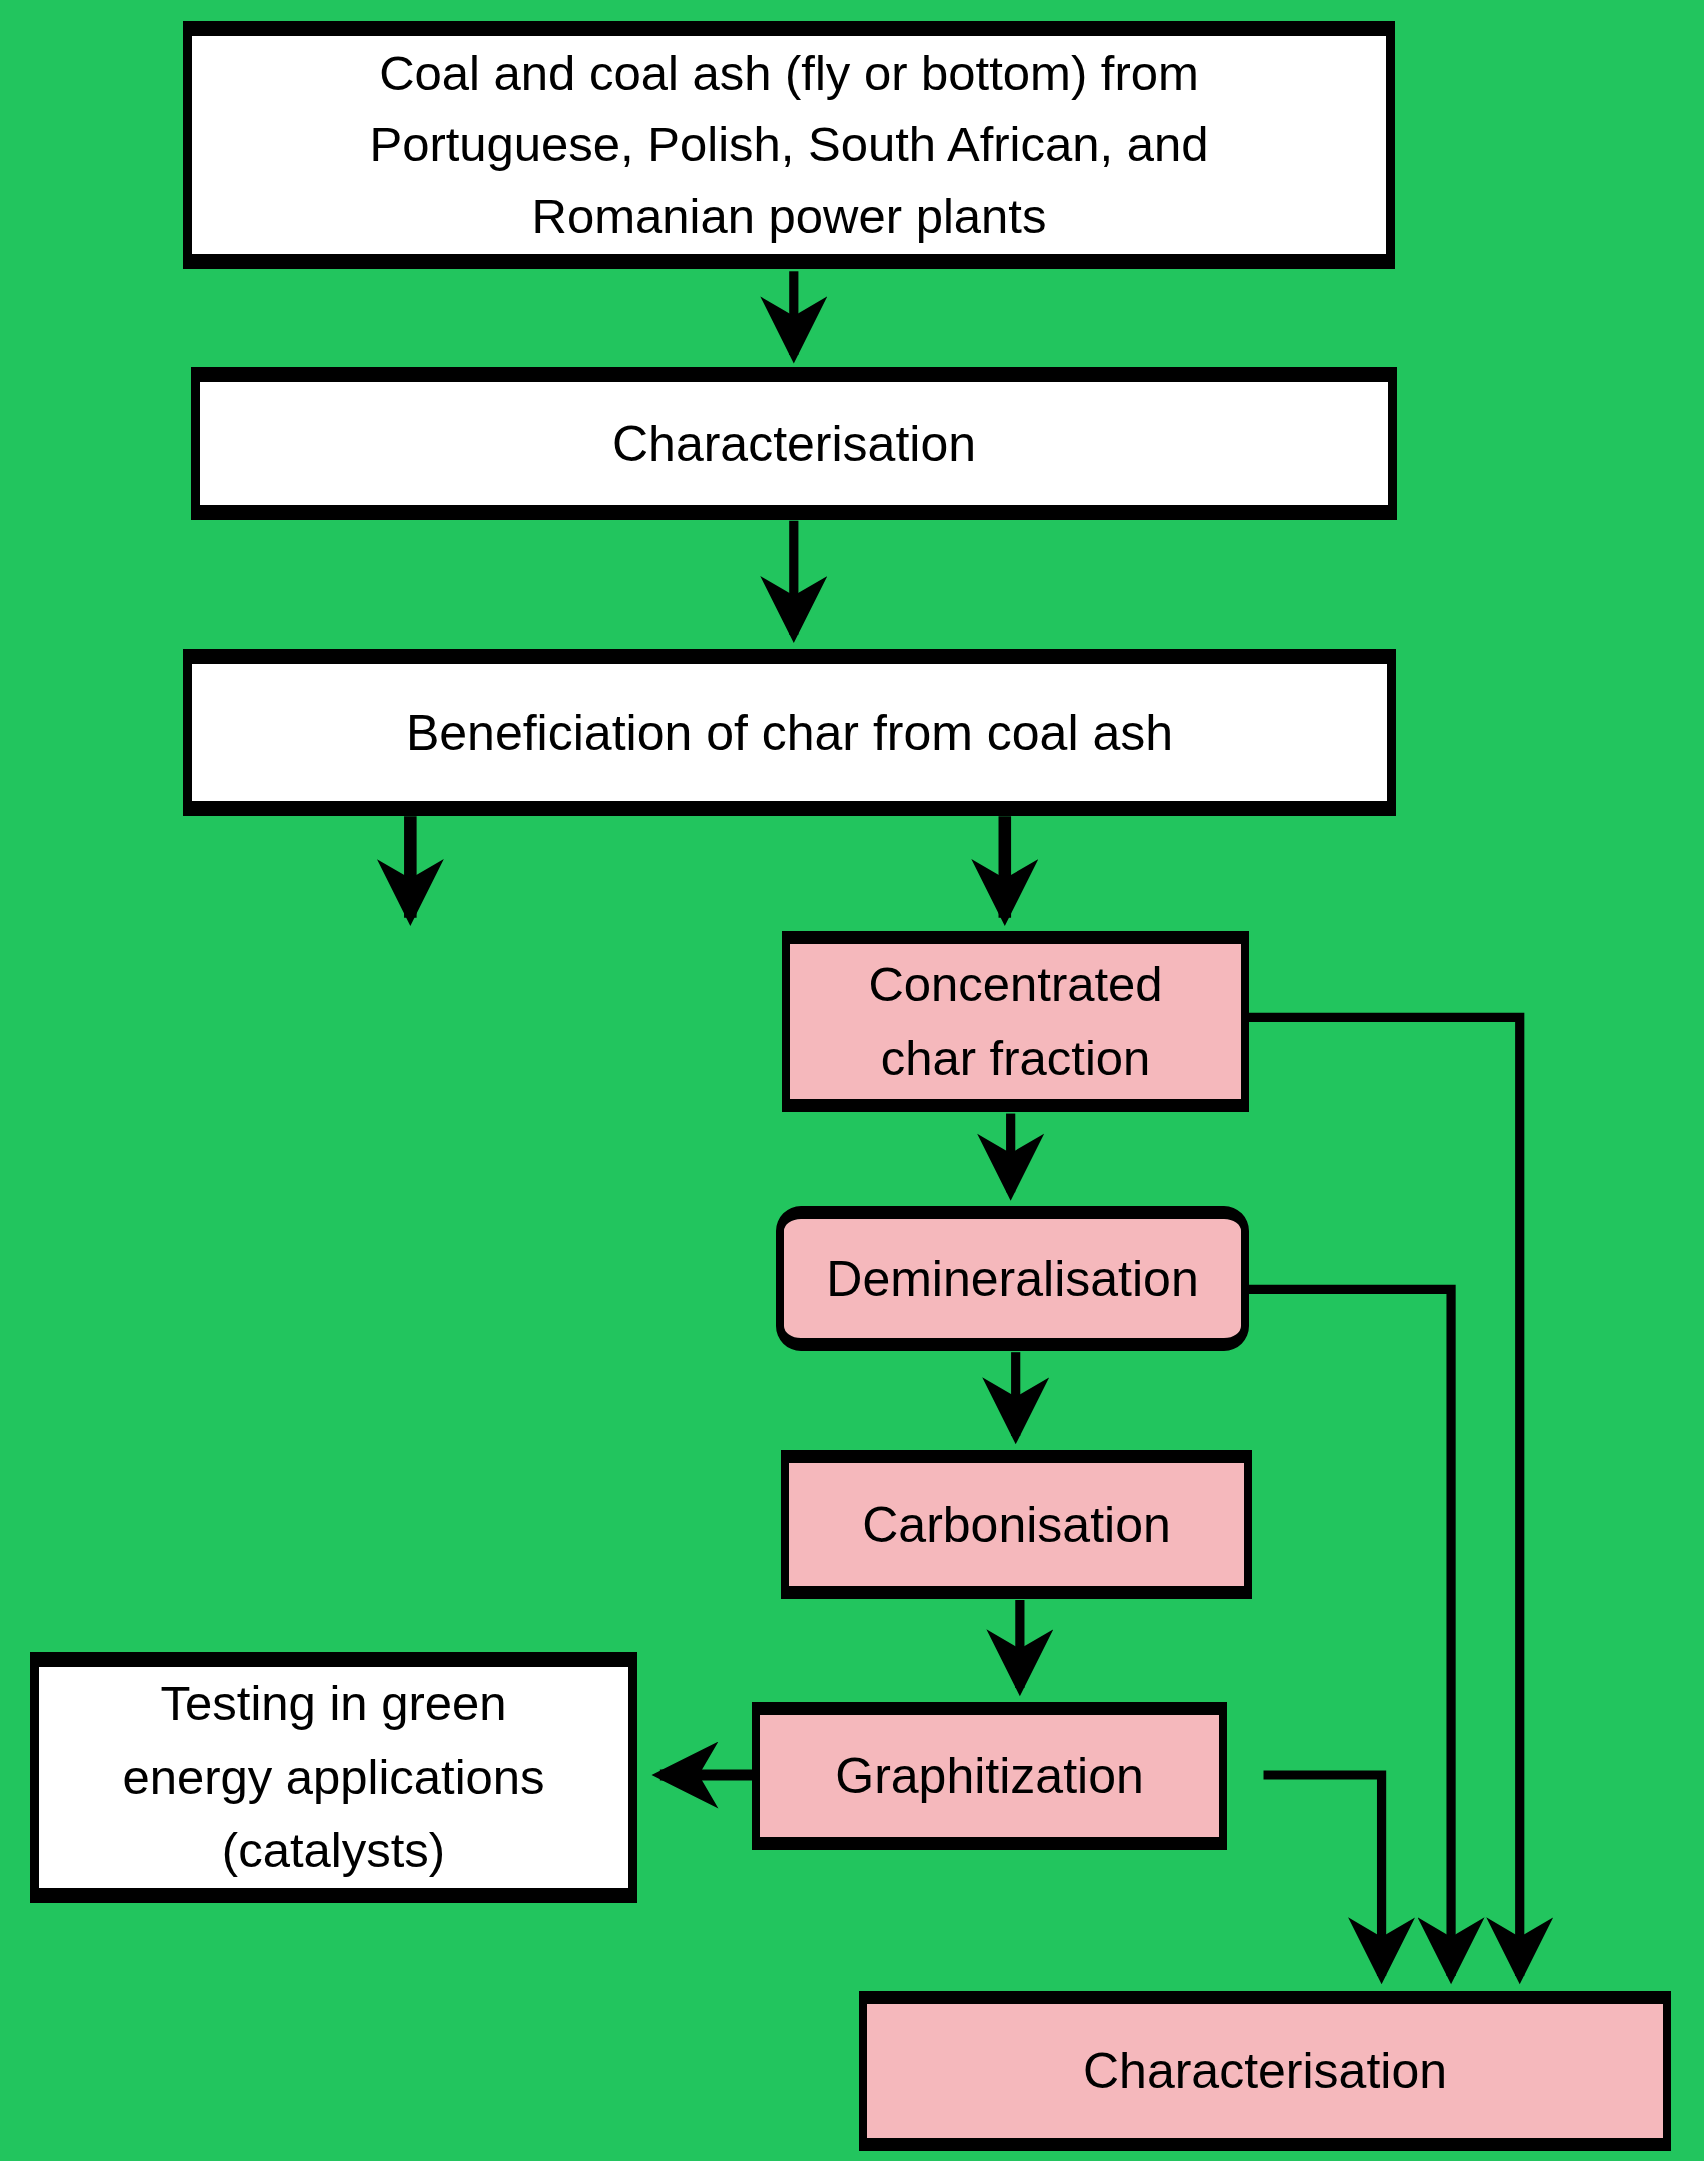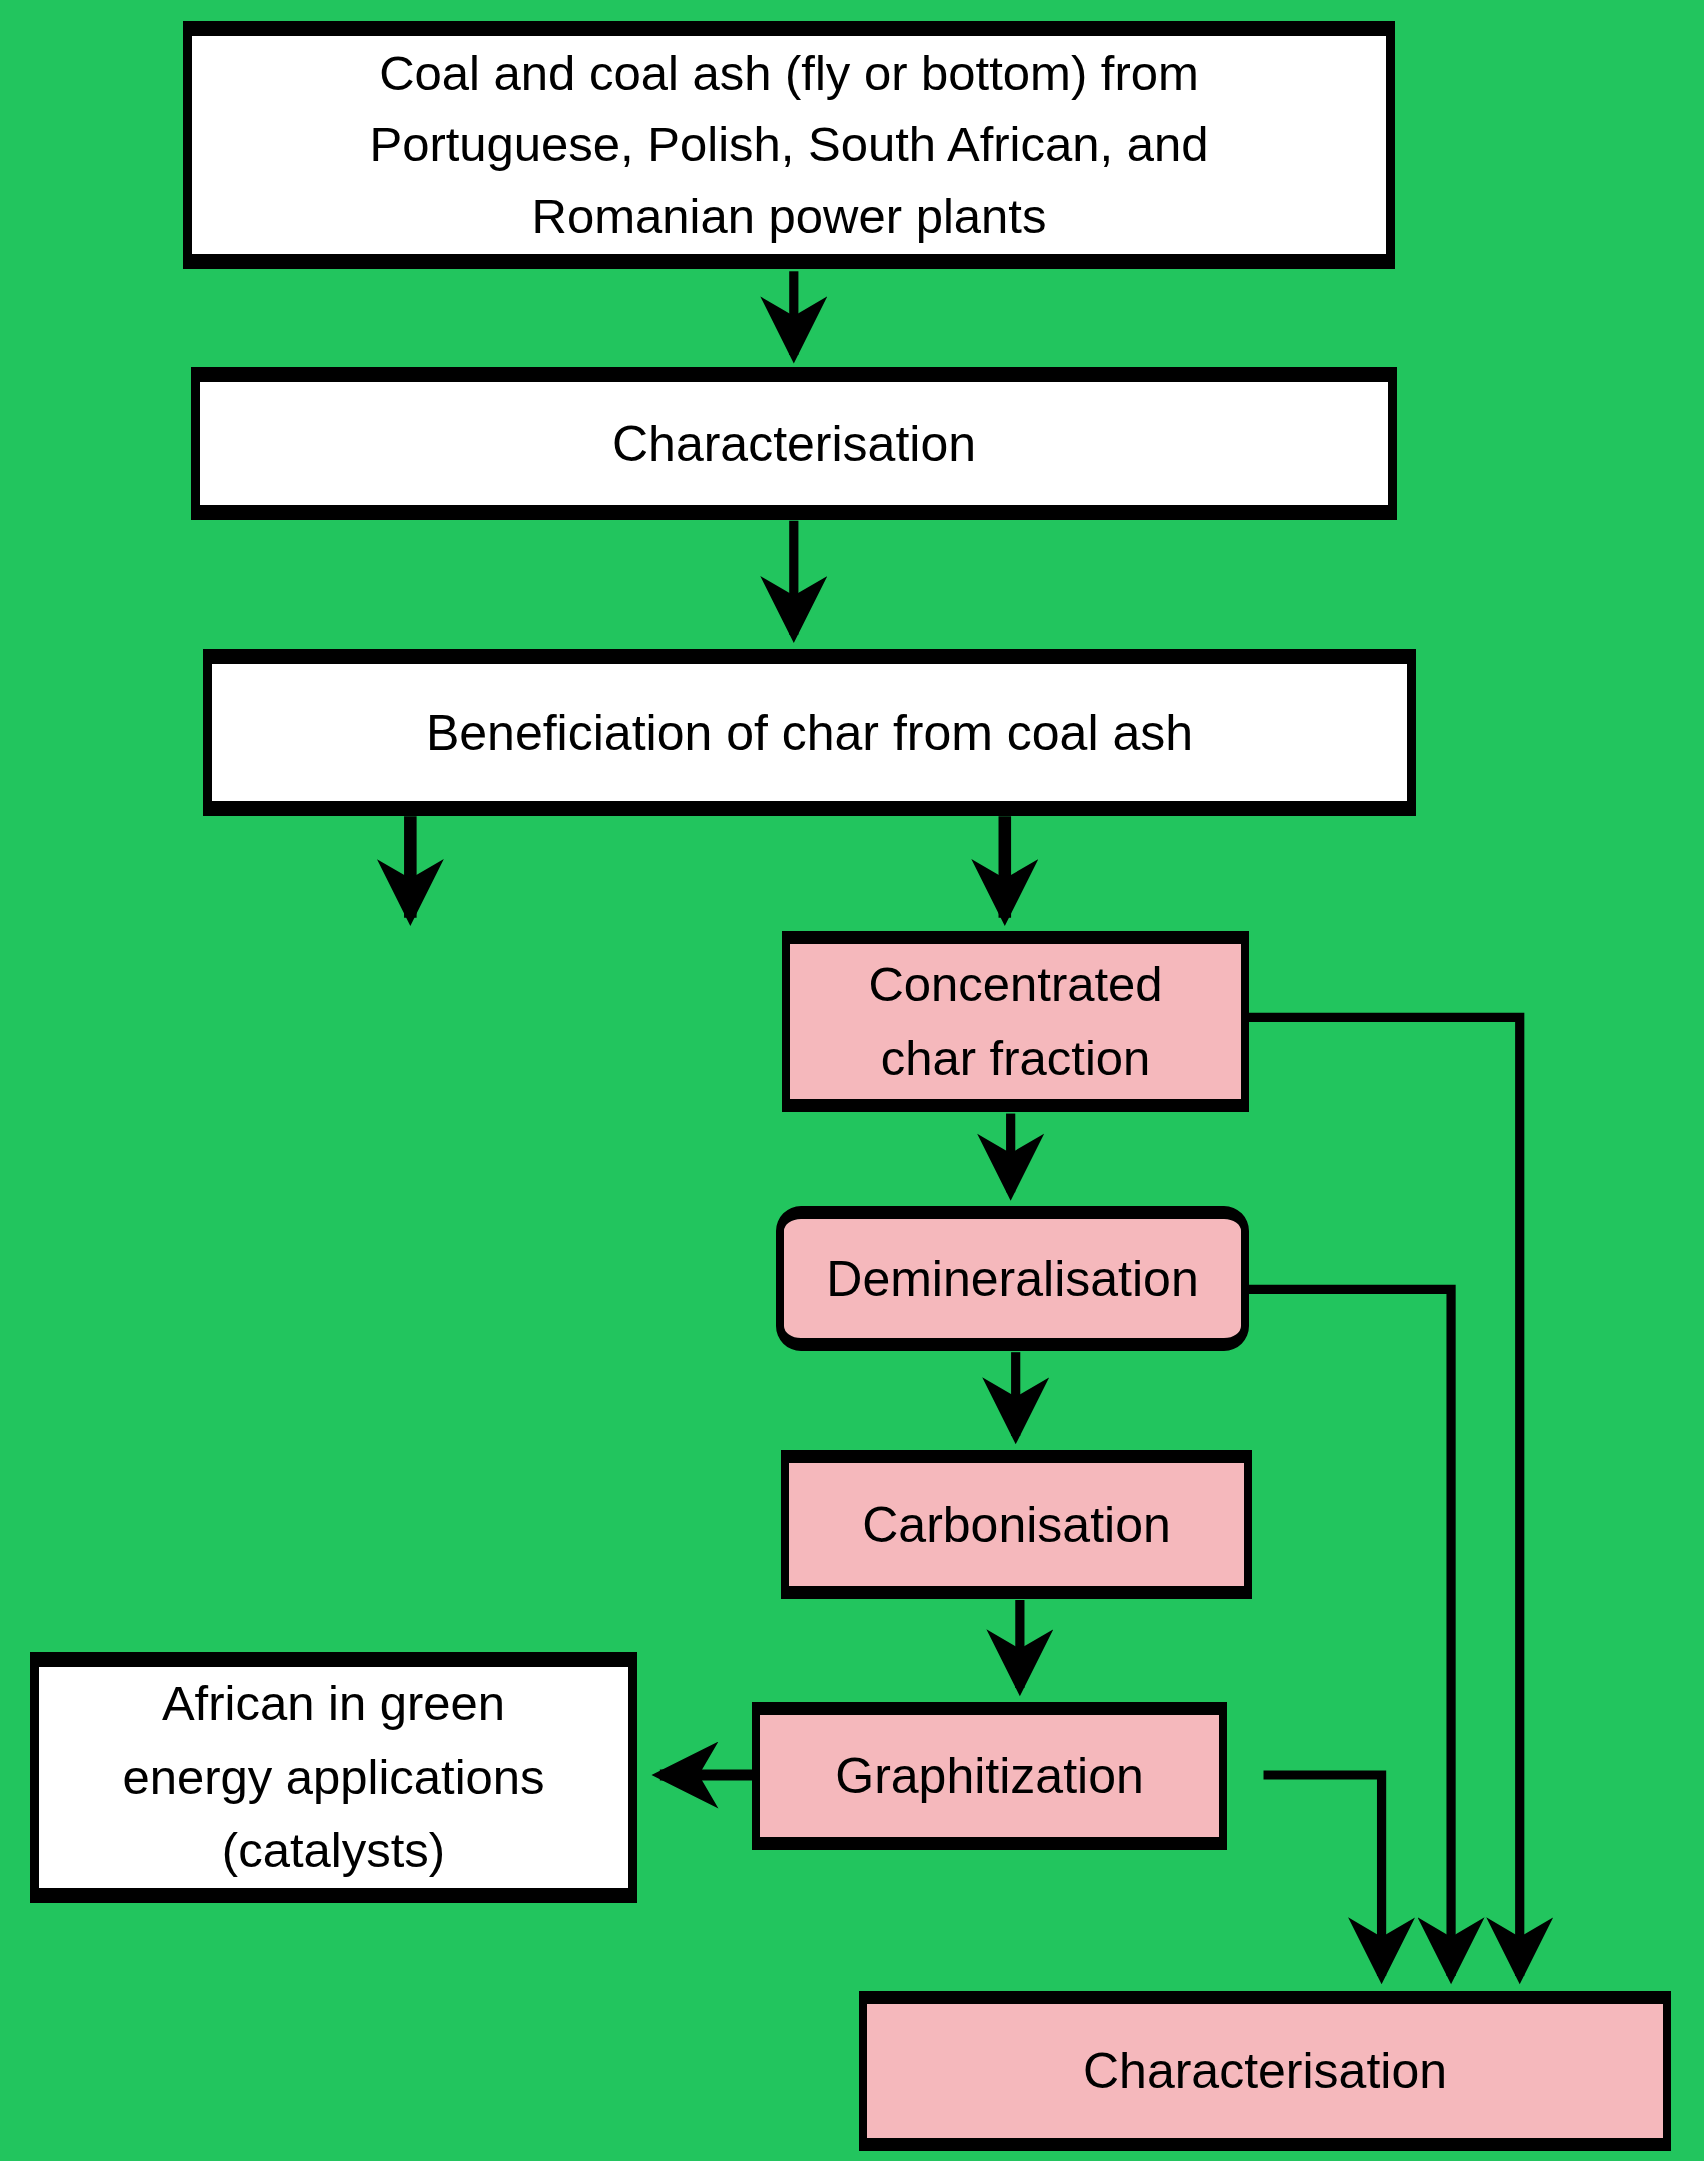--- a/index.html
+++ b/index.html
@@ -42,21 +42,21 @@
   .box.single {
     font-size: 50px;
     line-height: 1.2;
   }
   .box.pink {
     background: var(--pink, #F5B8BC);
     border-width: 13.4px 8.4px;
   }
   .b-source        { left: 183px;  top: 21px;   width: 1212px; height: 248px; line-height: 1.45; }
   .b-char1         { left: 191px;  top: 367px;  width: 1206px; height: 153px; }
-  .b-benef         { left: 183px;  top: 649px;  width: 1213px; height: 167px; margin-left: 20px; }
+  .b-benef         { left: 183px;  top: 649px;  width: 1213px; height: 167px; }
   .b-test-build    { left: 57px;   top: 932px; width: 588px;  height: 352px; line-height: 1.55; }
   .b-concentrated  { left: 782px;  top: 931px; width: 467px;  height: 181px; }
   .b-demin         { left: 776px;  top: 1206px; width: 473px;  height: 145px; border-radius: 25px; }
   .b-carbon        { left: 781px;  top: 1450px; width: 471px;  height: 149px; }
   .b-graph         { left: 752px;  top: 1702px; width: 475px;  height: 148px; }
   .b-test-green    { left: 30px;   top: 1652px; width: 607px;  height: 251px; }
   .b-char2         { left: 859px; top: 1991px; width: 812px;  height: 160px; }
 </style>
 </head>
 <body>
@@ -98,20 +98,20 @@
 
   <div class="box pink b-concentrated">Concentrated
 char fraction</div>
 
   <div class="box pink single b-demin">Demineralisation</div>
 
   <div class="box pink single b-carbon">Carbonisation</div>
 
   <div class="box pink single b-graph">Graphitization</div>
 
-  <div class="box b-test-green">African in green
+  <div class="box b-test-green">Testing in green
 energy applications
 (catalysts)</div>
 
   <div class="box pink single b-char2">Characterisation</div>
 
 </div>
 
 
 </body></html>

